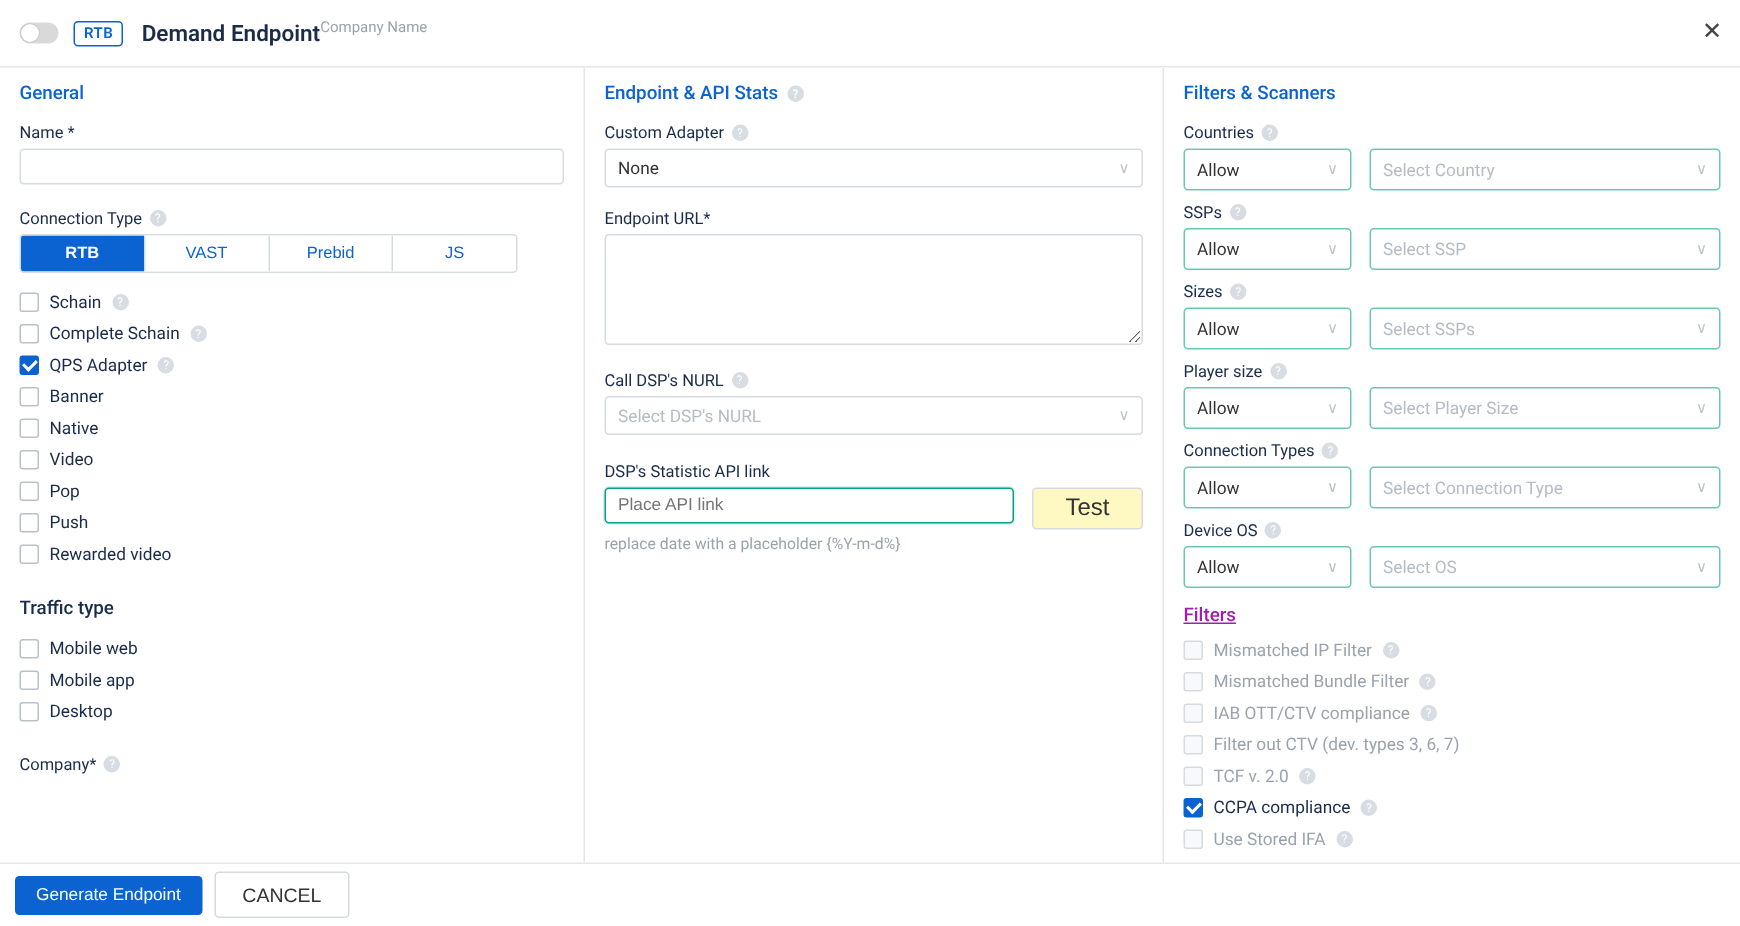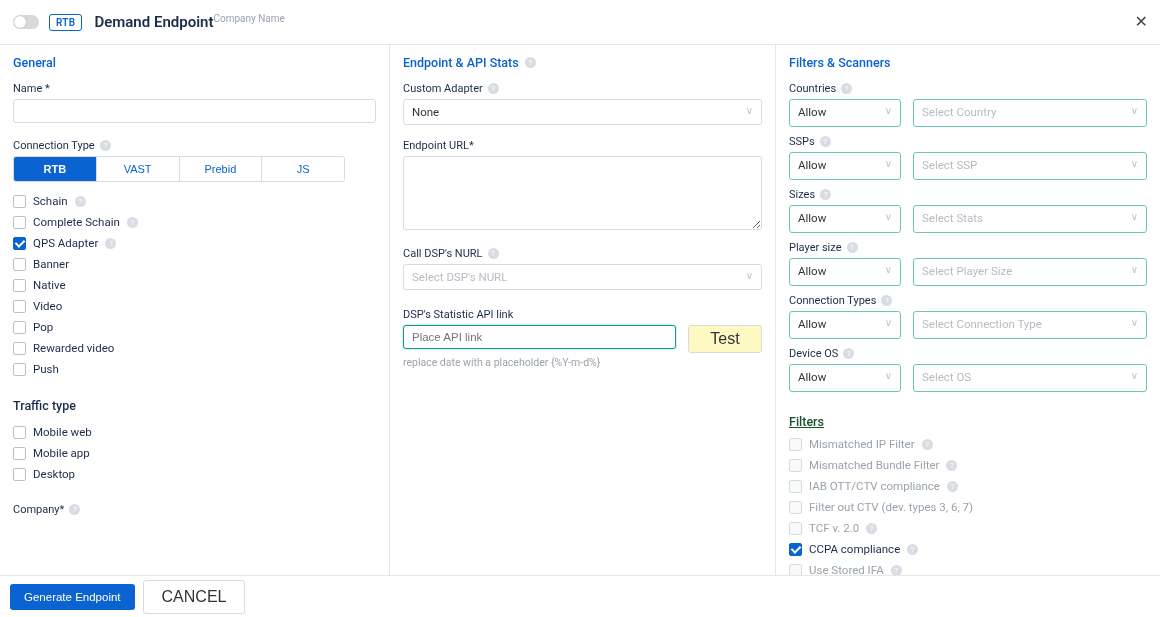--- a/index.html
+++ b/index.html
@@ -69,21 +69,21 @@
   .col2 { width:386px; border-right:1px solid #e6e6e6;}
   .col3 { width:384px; }
 
   .section-heading {
     color:#0a63d1;
     font-size:12.5px;
     font-weight:500;
     margin-bottom:12px;
     display:flex; align-items:center; gap:6px;
   }
-  .section-heading.filters-sub { color:#14532d; margin-top:22px; margin-bottom:8px;text-decoration:underline;}
+  .section-heading.filters-sub { color:#a21caf; margin-top:11px; margin-bottom:8px;text-decoration:underline;}
   .sub-label {
     display:flex; align-items:center; gap:5px;
     font-size:11px; color:#1b2c4a; margin-bottom:4px; margin-top:4px;
   }
   .help {
     width:11px; height:11px; border-radius:50%;
     background:#d8dde3; color:#fff; font-size:8px;
     display:inline-flex; align-items:center; justify-content:center;
     flex-shrink:0;
   }
@@ -93,21 +93,21 @@
     border:1px solid #d6dbe0;
     border-radius:3px;
     padding:5px 8px;
     font-size:11.5px;
     color:#333;
     background:#fff;
   }
   .input.focused, .select.focused { border-color:#0a9f87; box-shadow:0 0 0 1px rgba(10,159,135,.15);}
   .textarea { height:74px; resize:both; }
   .select {
-    display:flex; justify-content:space-between; 
+    display:flex; justify-content:space-between; align-items:center;
     cursor:pointer;
   }
   .select .placeholder { color:#b6bcc3; }
   .chev { color:#bcc3ca; font-size:10px; }
   .select-teal { border-color:#69c7b7; }
   .pair {
     display:flex; gap:12px; margin-bottom:8px;
   }
   .pair .select { flex:1; height:28px;}
   .pair .allow { width:112px; flex:none; }
@@ -158,21 +158,21 @@
     position:absolute; left:0; bottom:0; height:42px;
     border-top:1px solid #e6e6e6; background:#fff; width:100%;
     display:flex; align-items:center; padding:0 10px; gap:8px;
   }
   .btn-primary {
     background:#0a63d1; color:#fff; border:none; border-radius:3px;
     padding:7px 14px; font-size:11.5px; cursor:pointer;text-align:right;
   }
   .btn-secondary {
     background:#fff; color:#333; border:1px solid #d6dbe0; border-radius:3px;
-    padding:7px 18px; font-size:16px; cursor:pointer;
+    padding:7px 18px; font-size:13px; cursor:pointer;
     text-transform:uppercase;
   }
   
   .col::-webkit-scrollbar{width:6px;} .col::-webkit-scrollbar-thumb{background:#d6dbe0;border-radius:3px;}
 </style>
 </head>
 <body>
 
 <div class="header">
   <div class="toggle"></div>
@@ -232,25 +232,25 @@
     <div class="cb-row">
         <span class="cb"></span>
         <span>Video</span>
       </div>
     <div class="cb-row">
         <span class="cb"></span>
         <span>Pop</span>
       </div>
     <div class="cb-row">
         <span class="cb"></span>
+        <span>Push</span>
+      </div>
+    <div class="cb-row">
+        <span class="cb"></span>
         <span>Rewarded video</span>
-      </div>
-    <div class="cb-row">
-        <span class="cb"></span>
-        <span>Push</span>
       </div>
 
     <div class="section-heading group-gap" style="color:#1b2c4a;">Traffic type</div>
     <div class="cb-row">
         <span class="cb"></span>
         <span>Mobile web</span>
       </div>
     <div class="cb-row">
         <span class="cb"></span>
         <span>Mobile app</span>
@@ -341,21 +341,21 @@
     <div class="sub-label">
         <span>Sizes</span>
         <span class="help">?</span>
       </div>
     <div class="pair">
       <div class="select select-teal allow">
           <span>Allow</span>
           <span class="chev">∨</span>
         </div>
       <div class="select select-teal">
-          <span class="placeholder">Select Stats</span>
+          <span class="placeholder">Select SSPs</span>
           <span class="chev">∨</span>
         </div>
     </div>
 
     <div class="sub-label">
         <span>Player size</span>
         <span class="help">?</span>
       </div>
     <div class="pair">
       <div class="select select-teal allow">

